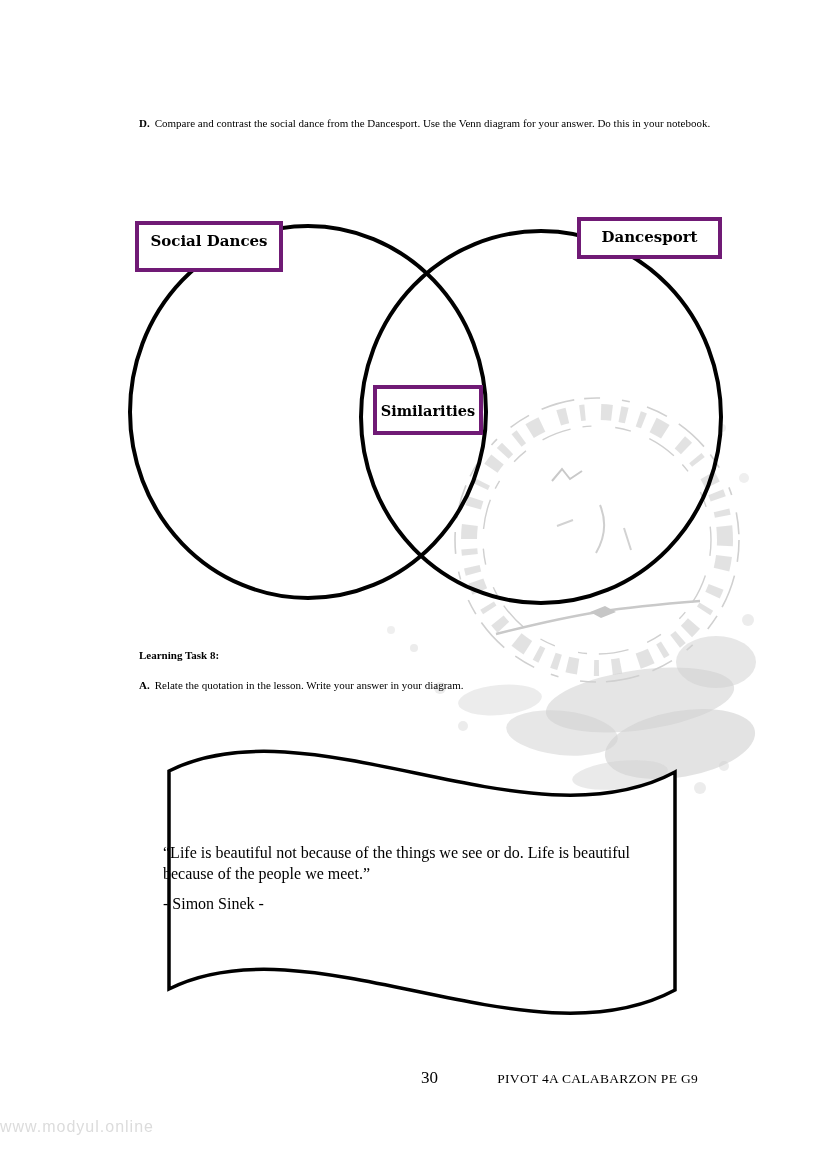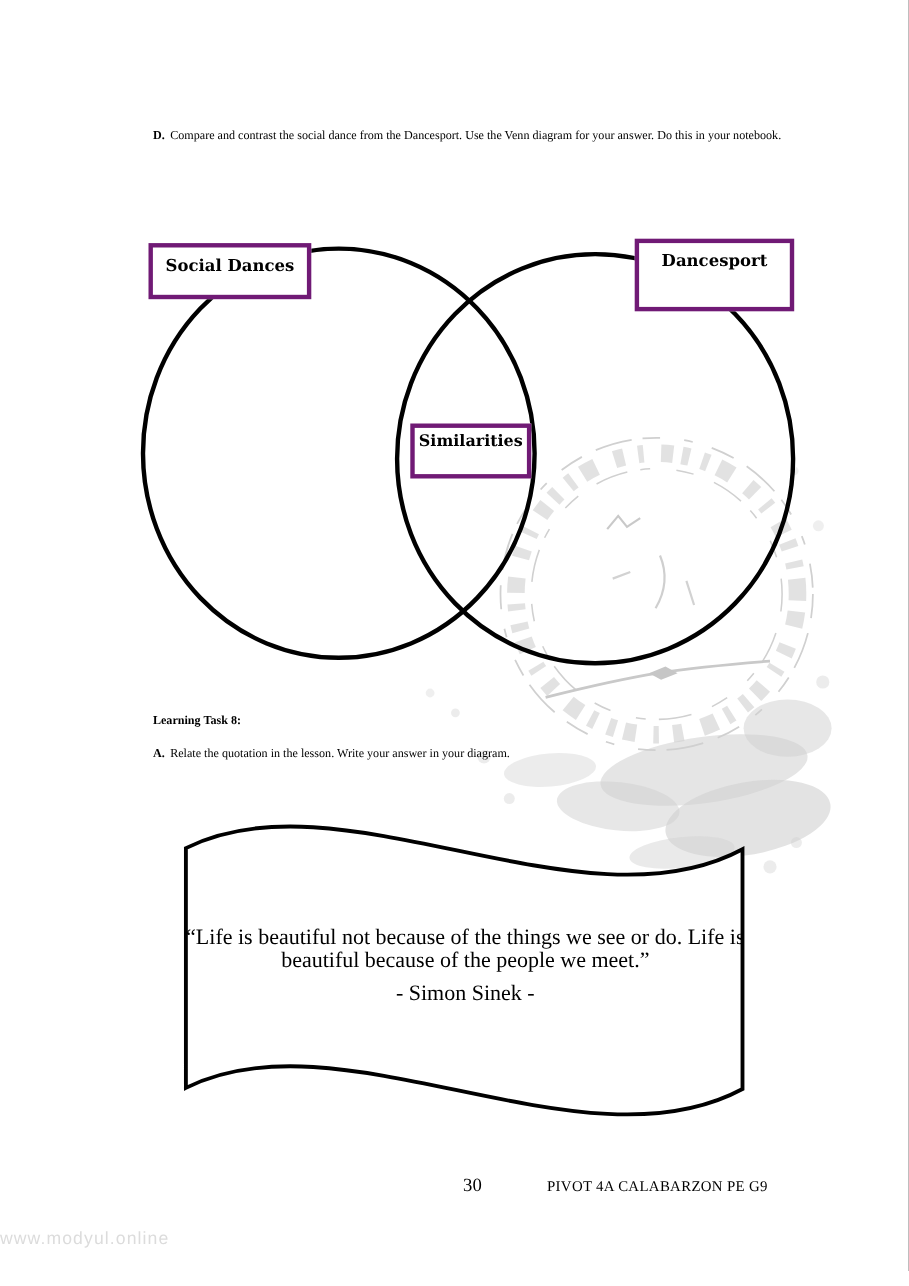--- a/index.html
+++ b/index.html
@@ -24,22 +24,22 @@
     text-align: center;
     font-family: "DejaVu Serif", serif;
     font-weight: bold;
     font-size: 15px;
     padding-top: 7px;
     z-index: 5;
   }
   .quote-block {
     position: absolute;
     left: 163px; top: 842px; width: 520px;
-    text-align: center;
-    font-size: 20px; line-height: 21px;
+    text-align: left;
+    font-size: 16px; line-height: 21px;
     z-index: 6;
   }
   .quote-attrib { margin-top: 9px; }
   .footer-page {
     position: absolute; left: 421px; top: 1068px;
     font-size: 17px;
   }
   .footer-module {
     position: absolute; right: 128px; top: 1071px;
     font-size: 13.5px; letter-spacing: 0.3px;
@@ -95,24 +95,24 @@
     <path d="M 169 771 C 310 700, 530 850, 675 772 L 675 990 C 530 1068, 310 918, 169 989 Z" fill="#ffffff" stroke="#000" stroke-width="3.5"></path>
   </svg>
 
   <p class="txt" style="left:139px; top:112px; width:600px; margin:0; z-index:6">
     <span class="lead">D.</span><span>Compare and contrast the social dance from the Dancesport. Use the Venn diagram for your answer. Do this in your notebook.</span>
   </p>
 
   <div class="vbox" style="left:135px; top:221px; width:148px; height:51px;">
     <span>Social Dances</span>
   </div>
-  <div class="vbox" style="left:577px; top:217px; width:145px; height:66px;">
+  <div class="vbox" style="left:577px; top:217px; width:145px; height:42px;">
     <span>Dancesport</span>
   </div>
-  <div class="vbox" style="left:373px; top:385px; width:110px; height:50px; font-size:14.5px; padding-top:3px;">
+  <div class="vbox" style="left:373px; top:385px; width:110px; height:50px; font-size:14.5px; padding-top:13px;">
     <span>Similarities</span>
   </div>
 
   <p class="txt heading" style="left:139px; top:644px; margin:0; z-index:6">Learning Task 8:</p>
   <p class="txt" style="left:139px; top:674px; width:620px; margin:0; z-index:6">
     <span class="lead">A.</span><span>Relate the quotation in the lesson. Write your answer in your diagram.</span>
   </p>
 
   <div class="quote-block">
     <div>“Life is beautiful not because of the things we see or do. Life is beautiful because of the people we meet.”</div>

